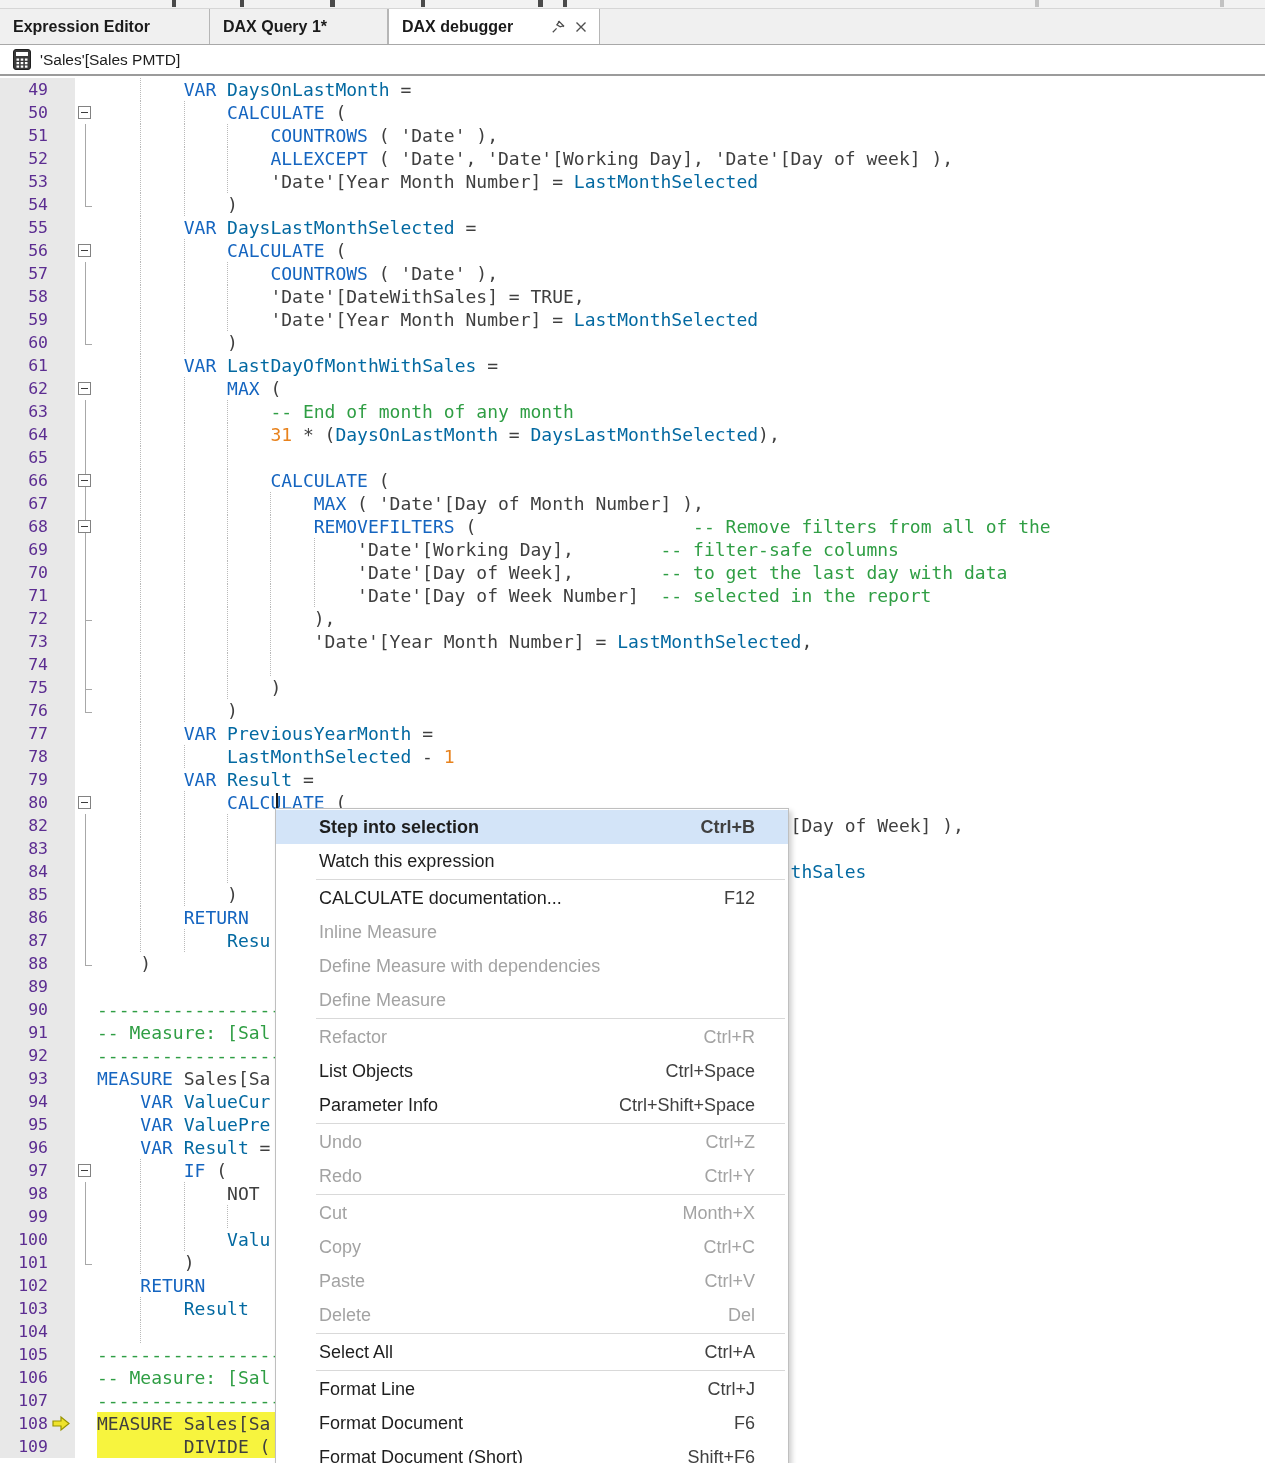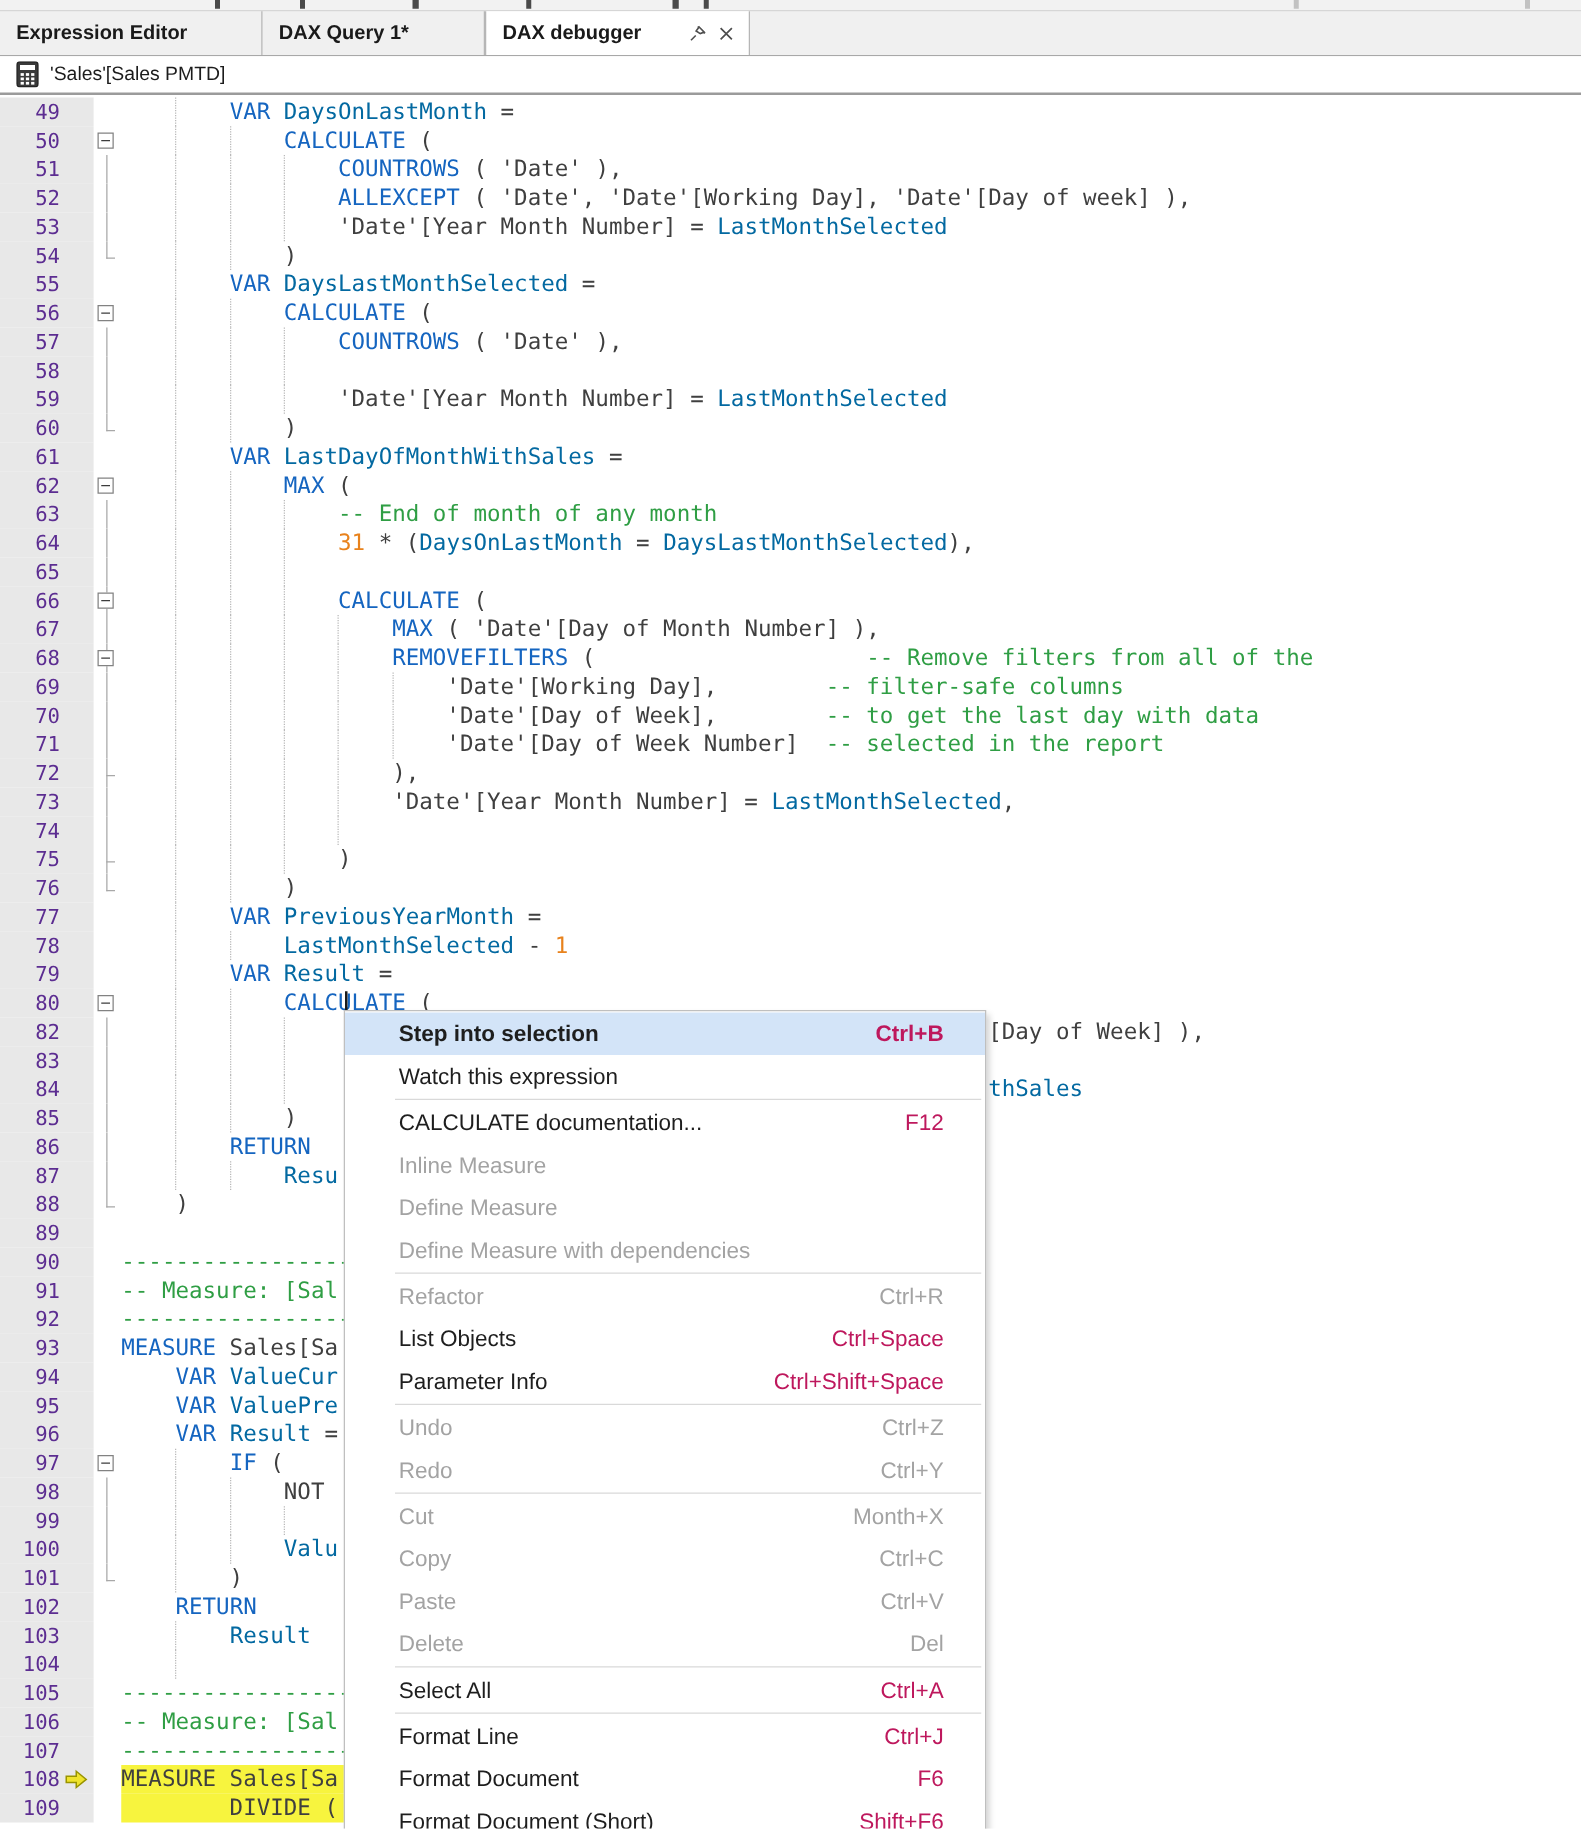--- a/index.html
+++ b/index.html
@@ -40,21 +40,21 @@
   .codeline.hl::before{content:"";position:absolute;left:0;top:0;bottom:0;width:462px;background:#f7f43e;z-index:0;}
   .tk{color:#1565c0;} .tv{color:#0369a1;} .tp{color:#3f3f3f;} .tc{color:#2f9e44;} .tn{color:#e8821c;}
   #caret{position:absolute;top:2px;width:2px;height:18px;background:#1b1b1b;z-index:3;}
   .marker{position:absolute;right:4px;top:3px;z-index:2;}
   
   #ctxmenu{position:absolute;left:275px;top:808px;width:514px;background:#fff;
     border:1px solid #bfbfbf;box-sizing:border-box;box-shadow:3px 3px 5px rgba(0,0,0,0.18);
     z-index:10;padding:1px 0;}
   .mi{height:34px;display:flex;align-items:center;justify-content:space-between;
     padding:0 33px 0 43px;font-size:18px;color:#1e1e1e;cursor:default;}
-  .mi .sc{color:#be185d;}
+  .mi .sc{color:#404040;}
   .mi.hlited{background:#d3e4f8;font-weight:bold;}
   .mi.disabled,.mi.disabled .sc{color:#a3a3a3;}
   .msep{height:1px;margin:1px 3px 1px 40px;background:#d9d9d9;}
 </style>
 </head>
 <body>
 
 <div id="screen">
   <div id="topstrip">
       <span class="topmark" style="left: 172px; width: 4px; background: rgb(74, 74, 74);"></span>
@@ -157,21 +157,21 @@
         <div class="codeline"><span class="guide" style="left: 4ch;"></span><span class="guide" style="left: 8ch;"></span><span class="tok tp">            </span><span class="tok tk">CALCULATE</span><span class="tok tp"> (</span></div>
       </div>
       <div class="row">
         <div class="gut">57</div>
         <div class="fold fl"></div>
         <div class="codeline"><span class="guide" style="left: 4ch;"></span><span class="guide" style="left: 8ch;"></span><span class="guide" style="left: 12ch;"></span><span class="tok tp">                </span><span class="tok tk">COUNTROWS</span><span class="tok tp"> ( 'Date' ),</span></div>
       </div>
       <div class="row">
         <div class="gut">58</div>
         <div class="fold fl"></div>
-        <div class="codeline"><span class="guide" style="left: 4ch;"></span><span class="guide" style="left: 8ch;"></span><span class="guide" style="left: 12ch;"></span></div>
+        <div class="codeline"><span class="guide" style="left: 4ch;"></span><span class="guide" style="left: 8ch;"></span><span class="guide" style="left: 12ch;"></span><span class="tok tp">                'Date'[DateWithSales] = TRUE,</span></div>
       </div>
       <div class="row">
         <div class="gut">59</div>
         <div class="fold fl"></div>
         <div class="codeline"><span class="guide" style="left: 4ch;"></span><span class="guide" style="left: 8ch;"></span><span class="guide" style="left: 12ch;"></span><span class="tok tp">                'Date'[Year Month Number] = </span><span class="tok tv">LastMonthSelected</span></div>
       </div>
       <div class="row">
         <div class="gut">60</div>
         <div class="fold fe"></div>
         <div class="codeline"><span class="guide" style="left: 4ch;"></span><span class="guide" style="left: 8ch;"></span><span class="tok tp">            )</span></div>
@@ -441,25 +441,25 @@
       <div class="msep"></div>
       <div class="mi">
         <span class="lb">CALCULATE documentation...</span>
         <span class="sc">F12</span>
       </div>
       <div class="mi disabled">
         <span class="lb">Inline Measure</span>
         <span class="sc"></span>
       </div>
       <div class="mi disabled">
+        <span class="lb">Define Measure with dependencies</span>
+        <span class="sc"></span>
+      </div>
+      <div class="mi disabled">
         <span class="lb">Define Measure</span>
-        <span class="sc"></span>
-      </div>
-      <div class="mi disabled">
-        <span class="lb">Define Measure with dependencies</span>
         <span class="sc"></span>
       </div>
       <div class="msep"></div>
       <div class="mi disabled">
         <span class="lb">Refactor</span>
         <span class="sc">Ctrl+R</span>
       </div>
       <div class="mi">
         <span class="lb">List Objects</span>
         <span class="sc">Ctrl+Space</span>

